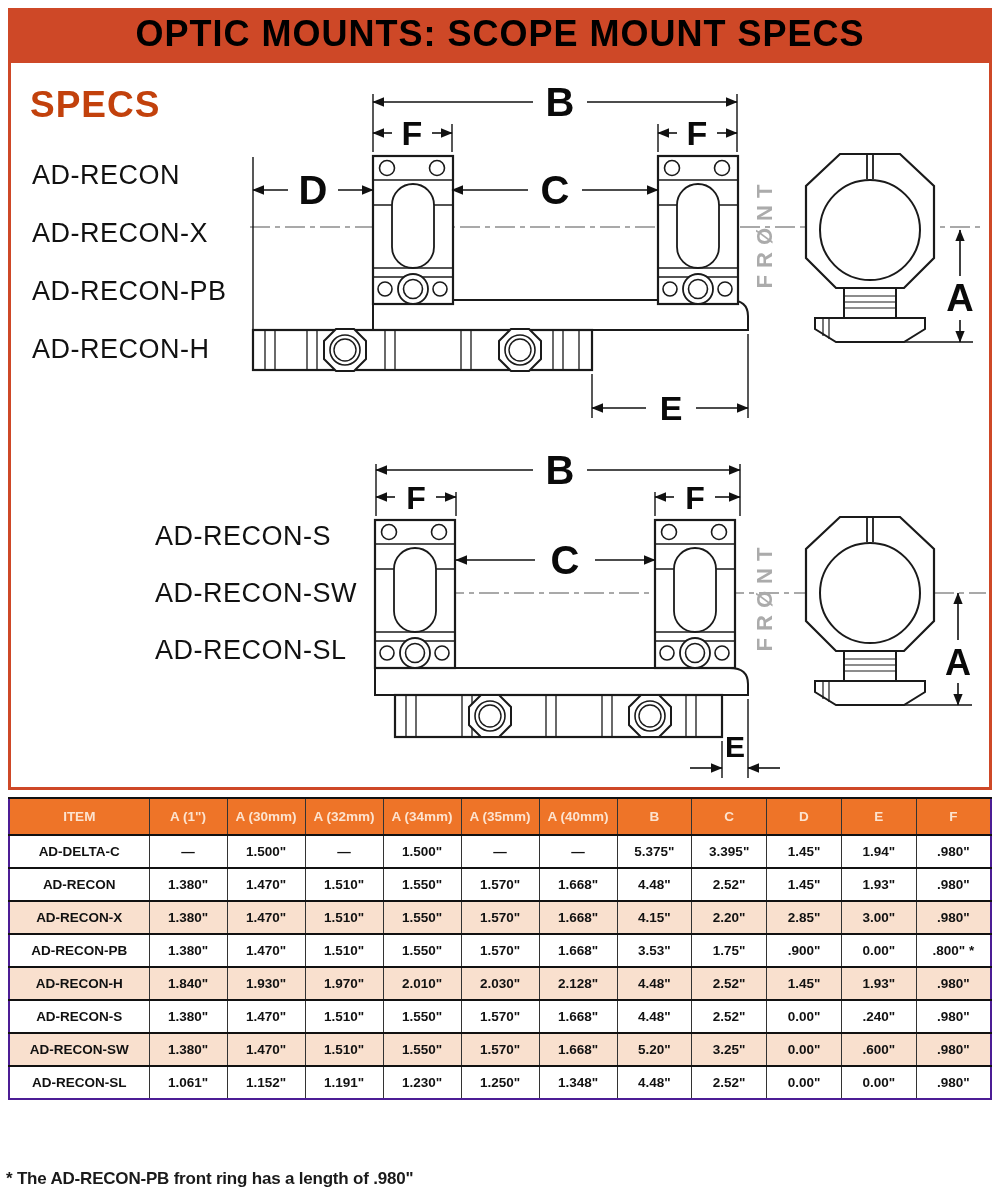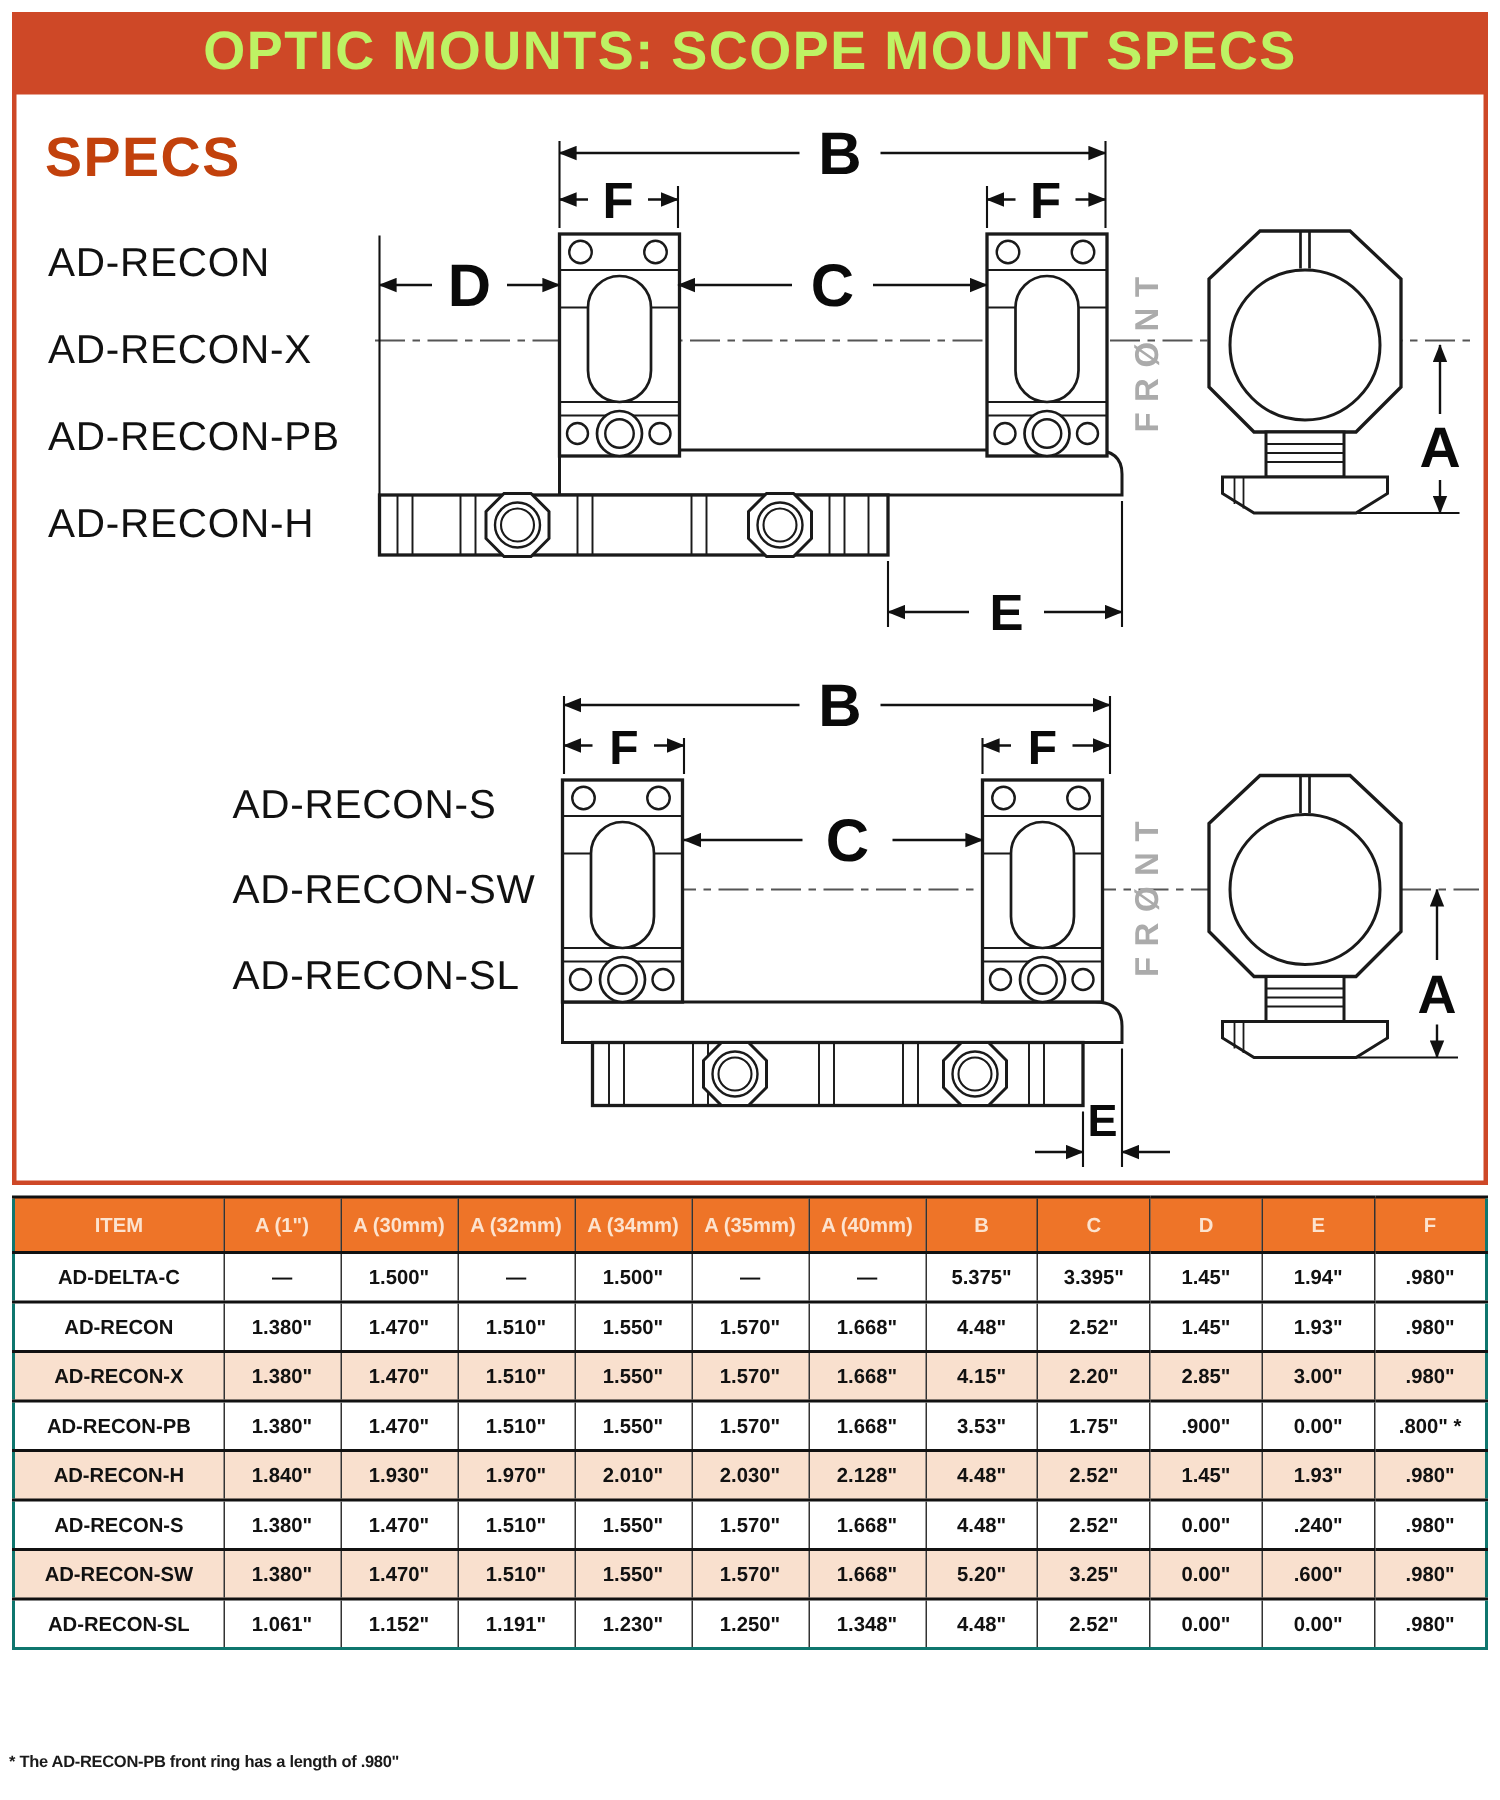--- a/index.html
+++ b/index.html
@@ -1,46 +1,46 @@
 <!DOCTYPE html>
 <html><head>
 <meta charset="utf-8">
 <style>
   * { margin:0; padding:0; box-sizing:border-box; }
   body { width:1000px; height:1200px; background:#fff; font-family:"Liberation Sans", sans-serif; }
   #page { position:relative; width:1000px; height:1200px; background:#fff; overflow:hidden; }
 
   .title-bar { position:absolute; left:8px; top:8px; width:984px; height:52px; background:#CE4827;
-    color:#bef264; font-size:36px; font-weight:bold; text-align:center; line-height:52px; letter-spacing:1px; }
+    color:#000000; font-size:36px; font-weight:bold; text-align:center; line-height:52px; letter-spacing:1px; }
 
   .content-box { position:absolute; left:8px; top:60px; width:984px; height:730px;
     border:3px solid #CE4827; background:#fff; }
 
   .specs-heading { position:absolute; left:30px; top:84px; font-size:37px; font-weight:bold;
     color:#c2410c; letter-spacing:1px; }
 
   .model-label { position:absolute; font-size:27px; color:#111; letter-spacing:0.5px; white-space:nowrap; }
 
   svg text.dim { font-family:"Liberation Sans", sans-serif; font-weight:bold; fill:#0a0a0a; text-anchor:middle; }
   svg text.front { font-family:"Liberation Sans", sans-serif; font-weight:bold; fill:#ABABAB;
     font-size:22px; letter-spacing:7px; text-anchor:middle; }
   svg .cl { stroke:#555; stroke-width:1.2; stroke-dasharray:20 5 5 5; fill:none; }
   svg .ext { stroke:#111; stroke-width:1.4; fill:none; }
   svg .dimline { stroke:#111; stroke-width:1.6; fill:none; }
   svg .body-shape { stroke:#1a1a1a; fill:#fff; }
 
   .spec-table { position:absolute; left:8px; top:797px; width:984px; border-collapse:collapse;
-    table-layout:fixed; border:2px solid #0f766e; }
+    table-layout:fixed; border:2px solid #4c1d95; }
   .spec-table th, .spec-table td { border:1px solid #333; border-top-width:2px; border-top-color:#111;
     text-align:center; vertical-align:middle; font-weight:bold; }
   .spec-table th { background:#EE7428; color:#FCE3CF; font-size:13.5px; height:37px; }
   .spec-table td { font-size:13.5px; color:#111; height:33px; background:#fff; }
   .spec-table tr.peach td { background:#F9E0CE; }
 
-  .footnote { position:absolute; left:6px; top:1169px; font-size:11px; color:#1a1a1a; font-weight:bold; letter-spacing:-0.2px; }
+  .footnote { position:absolute; left:6px; top:1169px; font-size:17px; color:#1a1a1a; font-weight:bold; letter-spacing:-0.2px; }
 </style>
 </head>
 <body>
 
 <div id="page">
 
   <div class="title-bar">OPTIC MOUNTS: SCOPE MOUNT SPECS</div>
 
   <div class="content-box"></div>
 

